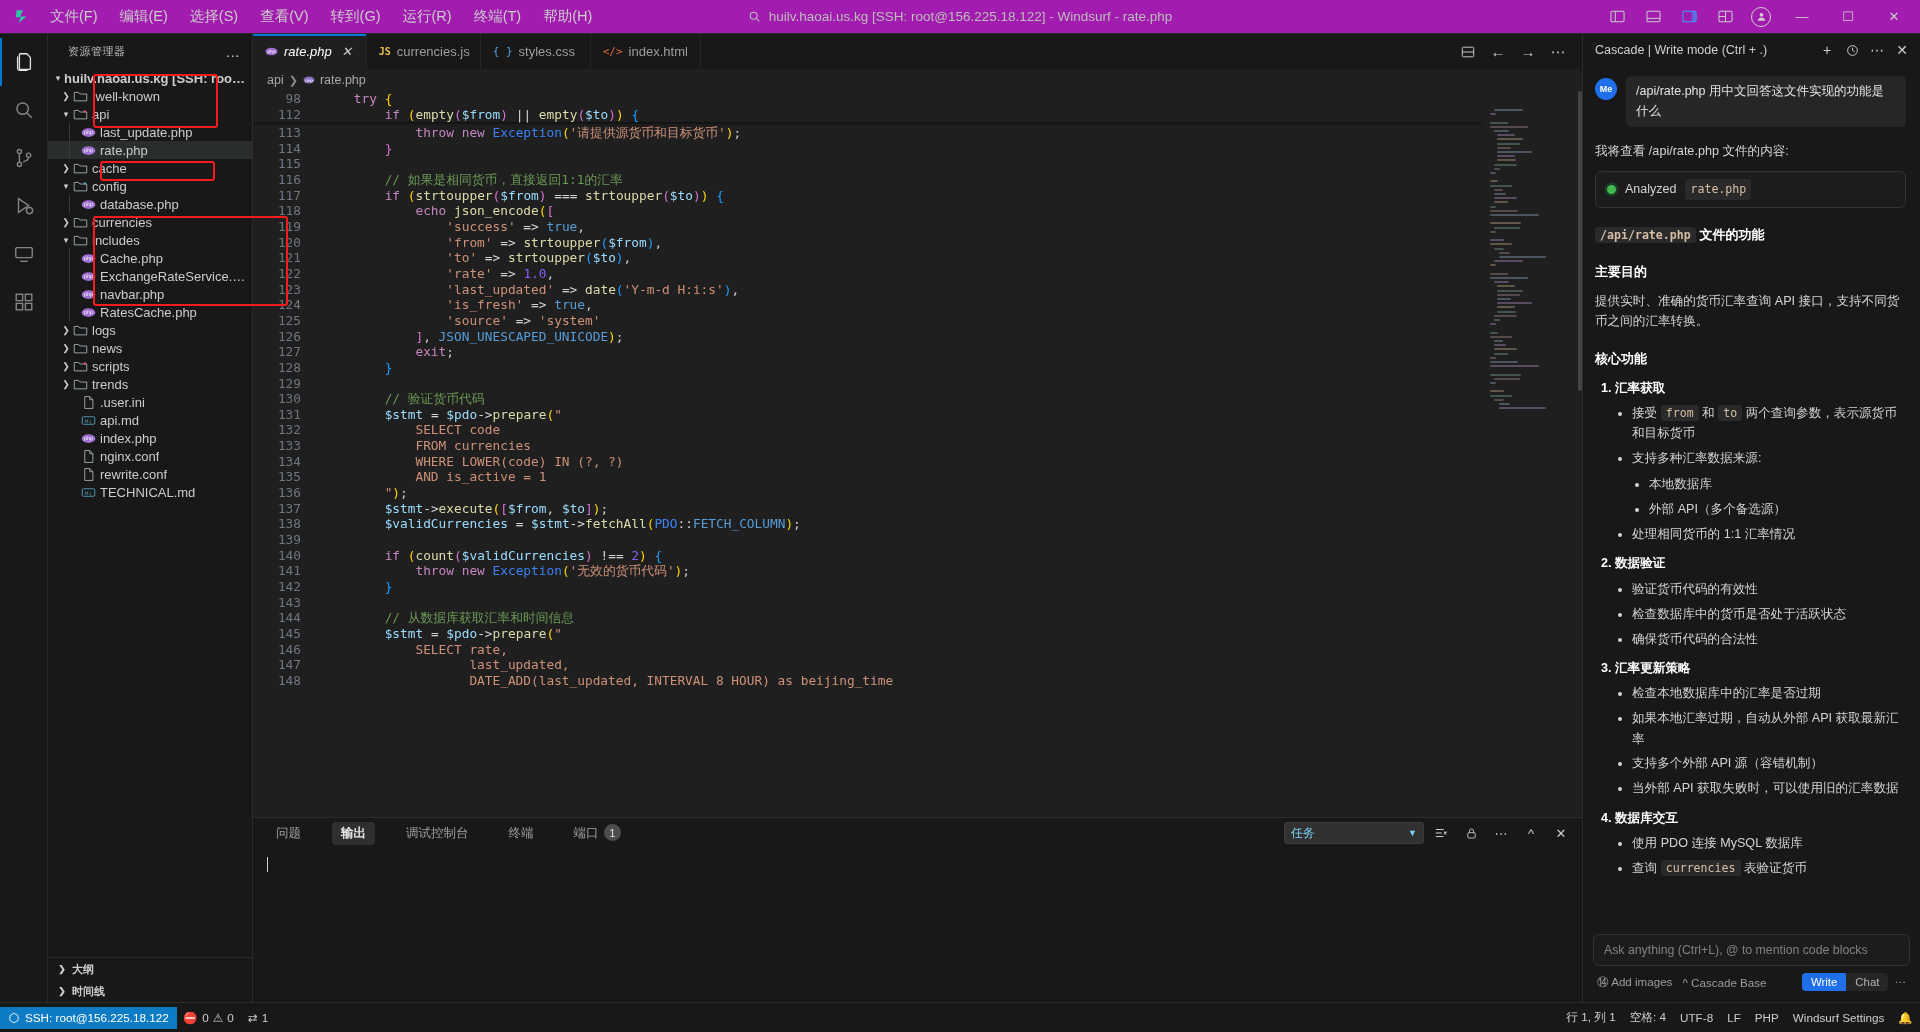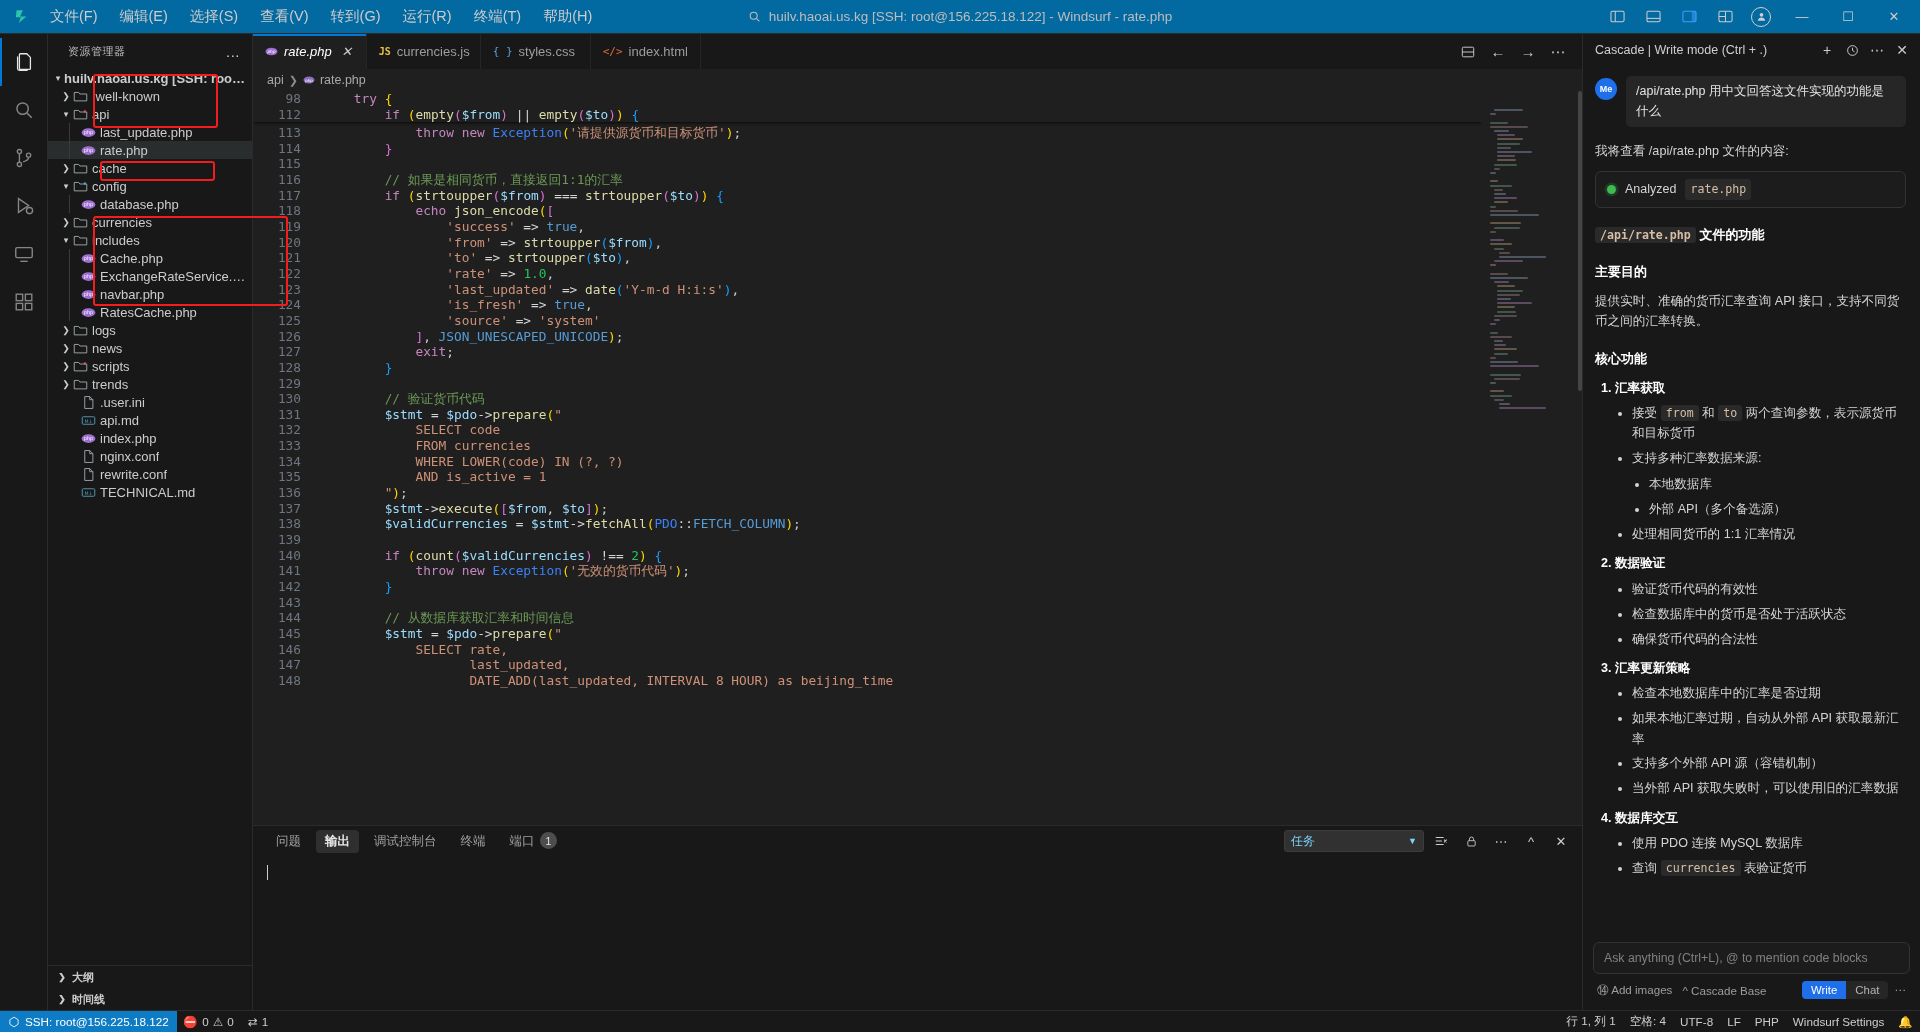--- a/index.html
+++ b/index.html
@@ -6,21 +6,21 @@
   html,body { width:1920px; height:1032px; overflow:hidden; }
   body {
     background:#1e1e1e; color:#cccccc;
     font-family:"Liberation Sans", sans-serif;
     font-size:14px; -webkit-font-smoothing:antialiased;
   }
   .app { width:1920px; height:1032px; display:flex; flex-direction:column; }
 
   
   .titlebar {
-    height:34px; background:#0369a1; display:flex; align-items:center;
+    height:34px; background:#a21caf; display:flex; align-items:center;
     border-bottom:1px solid #2b2b2b; flex:none; position:relative;
   }
   .logo {
     width:26px; height:22px; margin-left:8px; margin-right:6px;
     display:flex; align-items:center; justify-content:center;
     color:#31c48d; font-size:15px; font-weight:bold;
   }
   .menu { display:flex; align-items:center; gap:2px; }
   .menu-item {
     padding:4px 10px; font-size:14.5px; color:#cccccc; cursor:default;
@@ -133,32 +133,32 @@
   .code-scroll { flex:1; position:relative; overflow:hidden; }
   .sticky {
     position:absolute; top:0; left:0; right:0; z-index:4; background:#1f1f1f;
     box-shadow:0 2px 3px -1px rgba(0,0,0,.7);
   }
   pre.code {
     font-family:"DejaVu Sans Mono","Liberation Mono",monospace;
     font-size:12.8px; line-height:15.65px; color:#cccccc; white-space:pre;
   }
   .ln { display:inline-block; width:48px; text-align:right; color:#6e7681; margin-right:22px; user-select:none;}.cl-fn{color:#dcdcaa}.cl-var{color:#9cdcfe}.cl-str{color:#ce9178}
-  .cl-num{color:#22c55e}.cl-com{color:#6a9955}.cl-ctl{color:#c586c0}
+  .cl-num{color:#8b5cf6}.cl-com{color:#6a9955}.cl-ctl{color:#c586c0}
   .cl-op{color:#d4d4d4}.cl-type{color:#3b82f6}.cl-const{color:#569cd6}.cl-br1{color:#ffd700}
   .cl-br2{color:#da70d6}.cl-br3{color:#179fff}.cl-sql{color:#ce9178}
   .minimap {
     width:100px; flex:none; position:relative; background:#1f1f1f; overflow:hidden;
   }
   .mm-slider{ position:absolute; right:0; width:4px; background:#454545; border-radius:2px;}
   .mm-line { position:absolute; height:2px; border-radius:1px; }
 
   
   .panel { height:185px; background:#181818; border-top:1px solid #2b2b2b; display:flex; flex-direction:column; flex:none;}
-  .panel-bar { height:30px; display:flex; align-items:center; padding:0 8px 0 14px; gap:0;}
+  .panel-bar { height:30px; display:flex; align-items:center; padding:0 8px 0 14px; gap:16px;}
   .ptab { padding:3px 9px; font-size:12.5px; color:#a0a0a0; border-radius:4px; margin-right:6px;}
   .ptab.active { color:#e7e7e7; background:#2f2f2f; font-weight:600;}
   .pbadge {
     margin-left:2px; min-width:17px; height:17px; border-radius:9px; background:#4d4d4d;
     color:#e7e7e7; font-size:10.5px; display:inline-flex; align-items:center; justify-content:center; padding:0 5px;
   }
   .panel-right { margin-left:auto; display:flex; align-items:center; gap:4px;}
   .select-box {
     width:140px; height:22px; background:#313131; border:1px solid #3c3c3c; border-radius:3px;
     display:flex; align-items:center; justify-content:space-between; padding:0 6px;
@@ -212,21 +212,21 @@
   .cas-tools { display:flex; align-items:center; gap:10px; padding:7px 4px 5px; font-size:11.6px; color:#9d9d9d;}
   .cas-tools .right { margin-left:auto; display:flex; align-items:center; gap:6px;}
   .seg {
     display:flex; align-items:center; background:#262626; border-radius:4px; overflow:hidden; font-size:11.4px;
   }
   .seg span { padding:3px 9px; color:#b5b5b5;}
   .seg span.on { background:#1f6feb; color:#fff;}
 
   
   .statusbar {
-    height:22px; background:#181818; border-top:1px solid #2b2b2b; display:flex;
+    height:30px; background:#181818; border-top:1px solid #2b2b2b; display:flex;
     align-items:center; font-size:11.7px; color:#cccccc; flex:none;
   }
   .st-remote {
     background:#0d7cc4; color:#ffffff; height:22px; display:flex; align-items:center;
     gap:5px; padding:0 8px; font-size:11.7px;
   }
   .st-item { display:flex; align-items:center; gap:4px; padding:0 7px; height:22px;}
   .st-right { margin-left:auto; display:flex; align-items:center;}
   svg { display:block; }
 </style>

